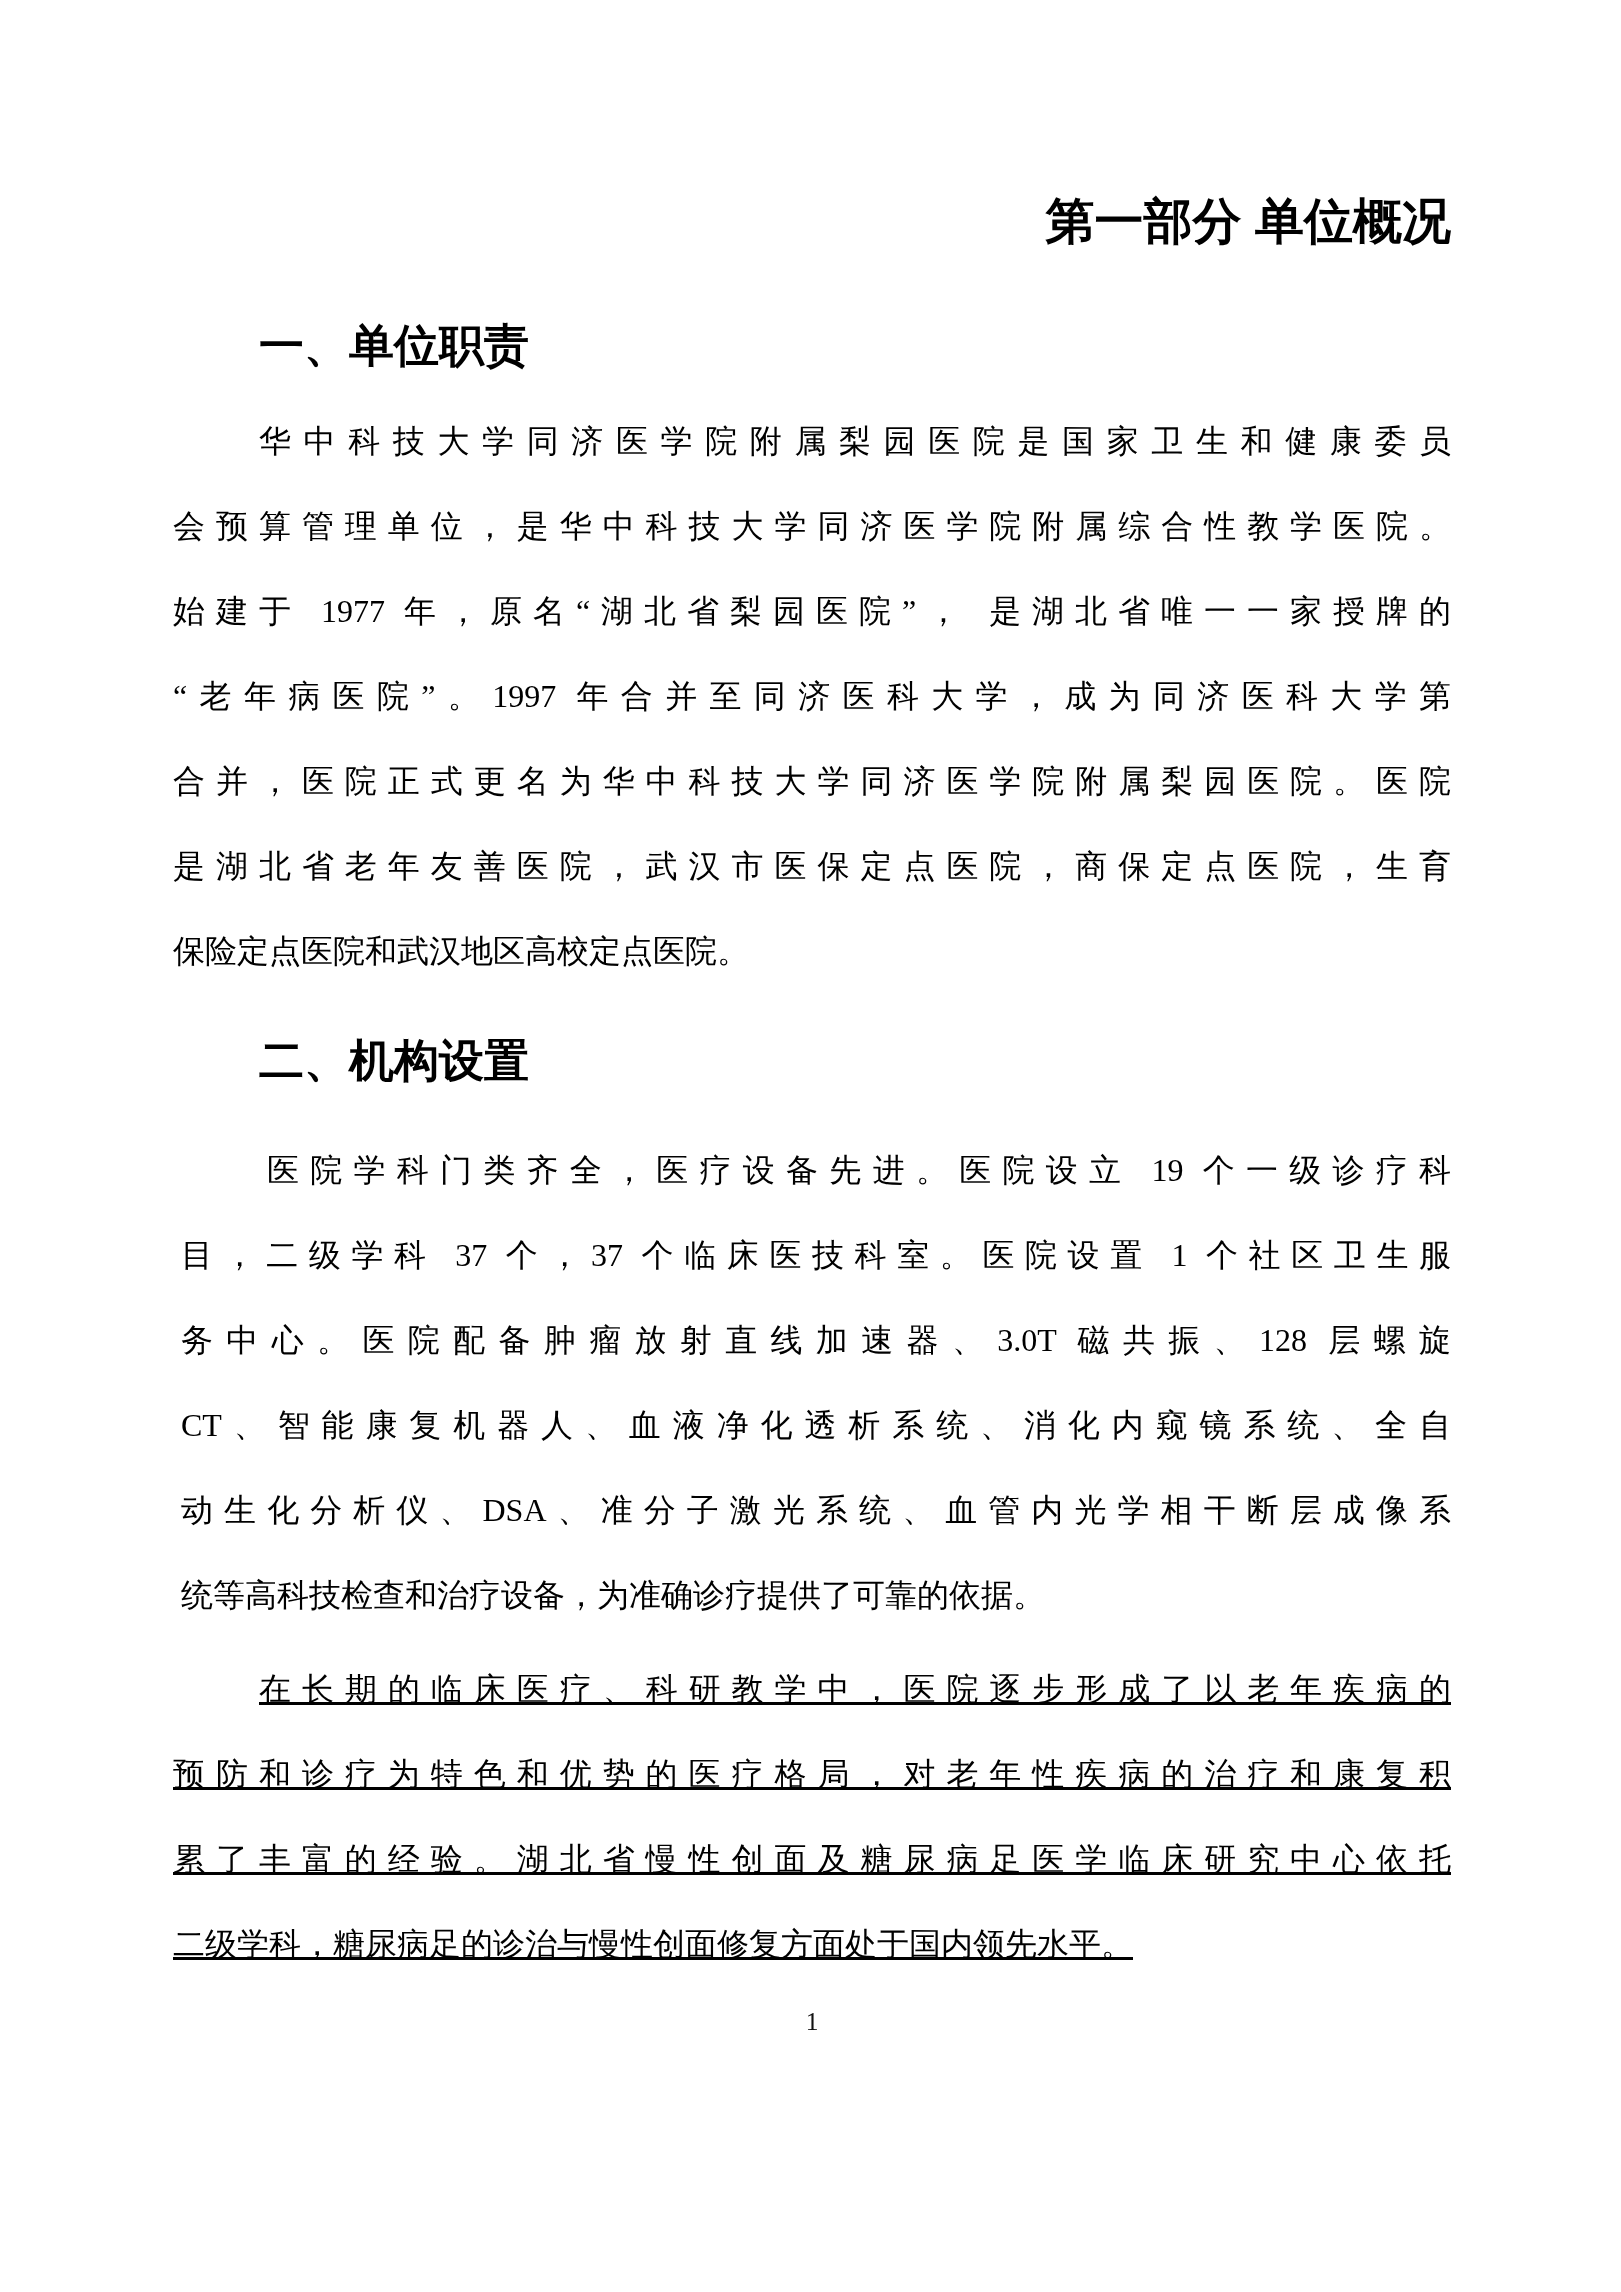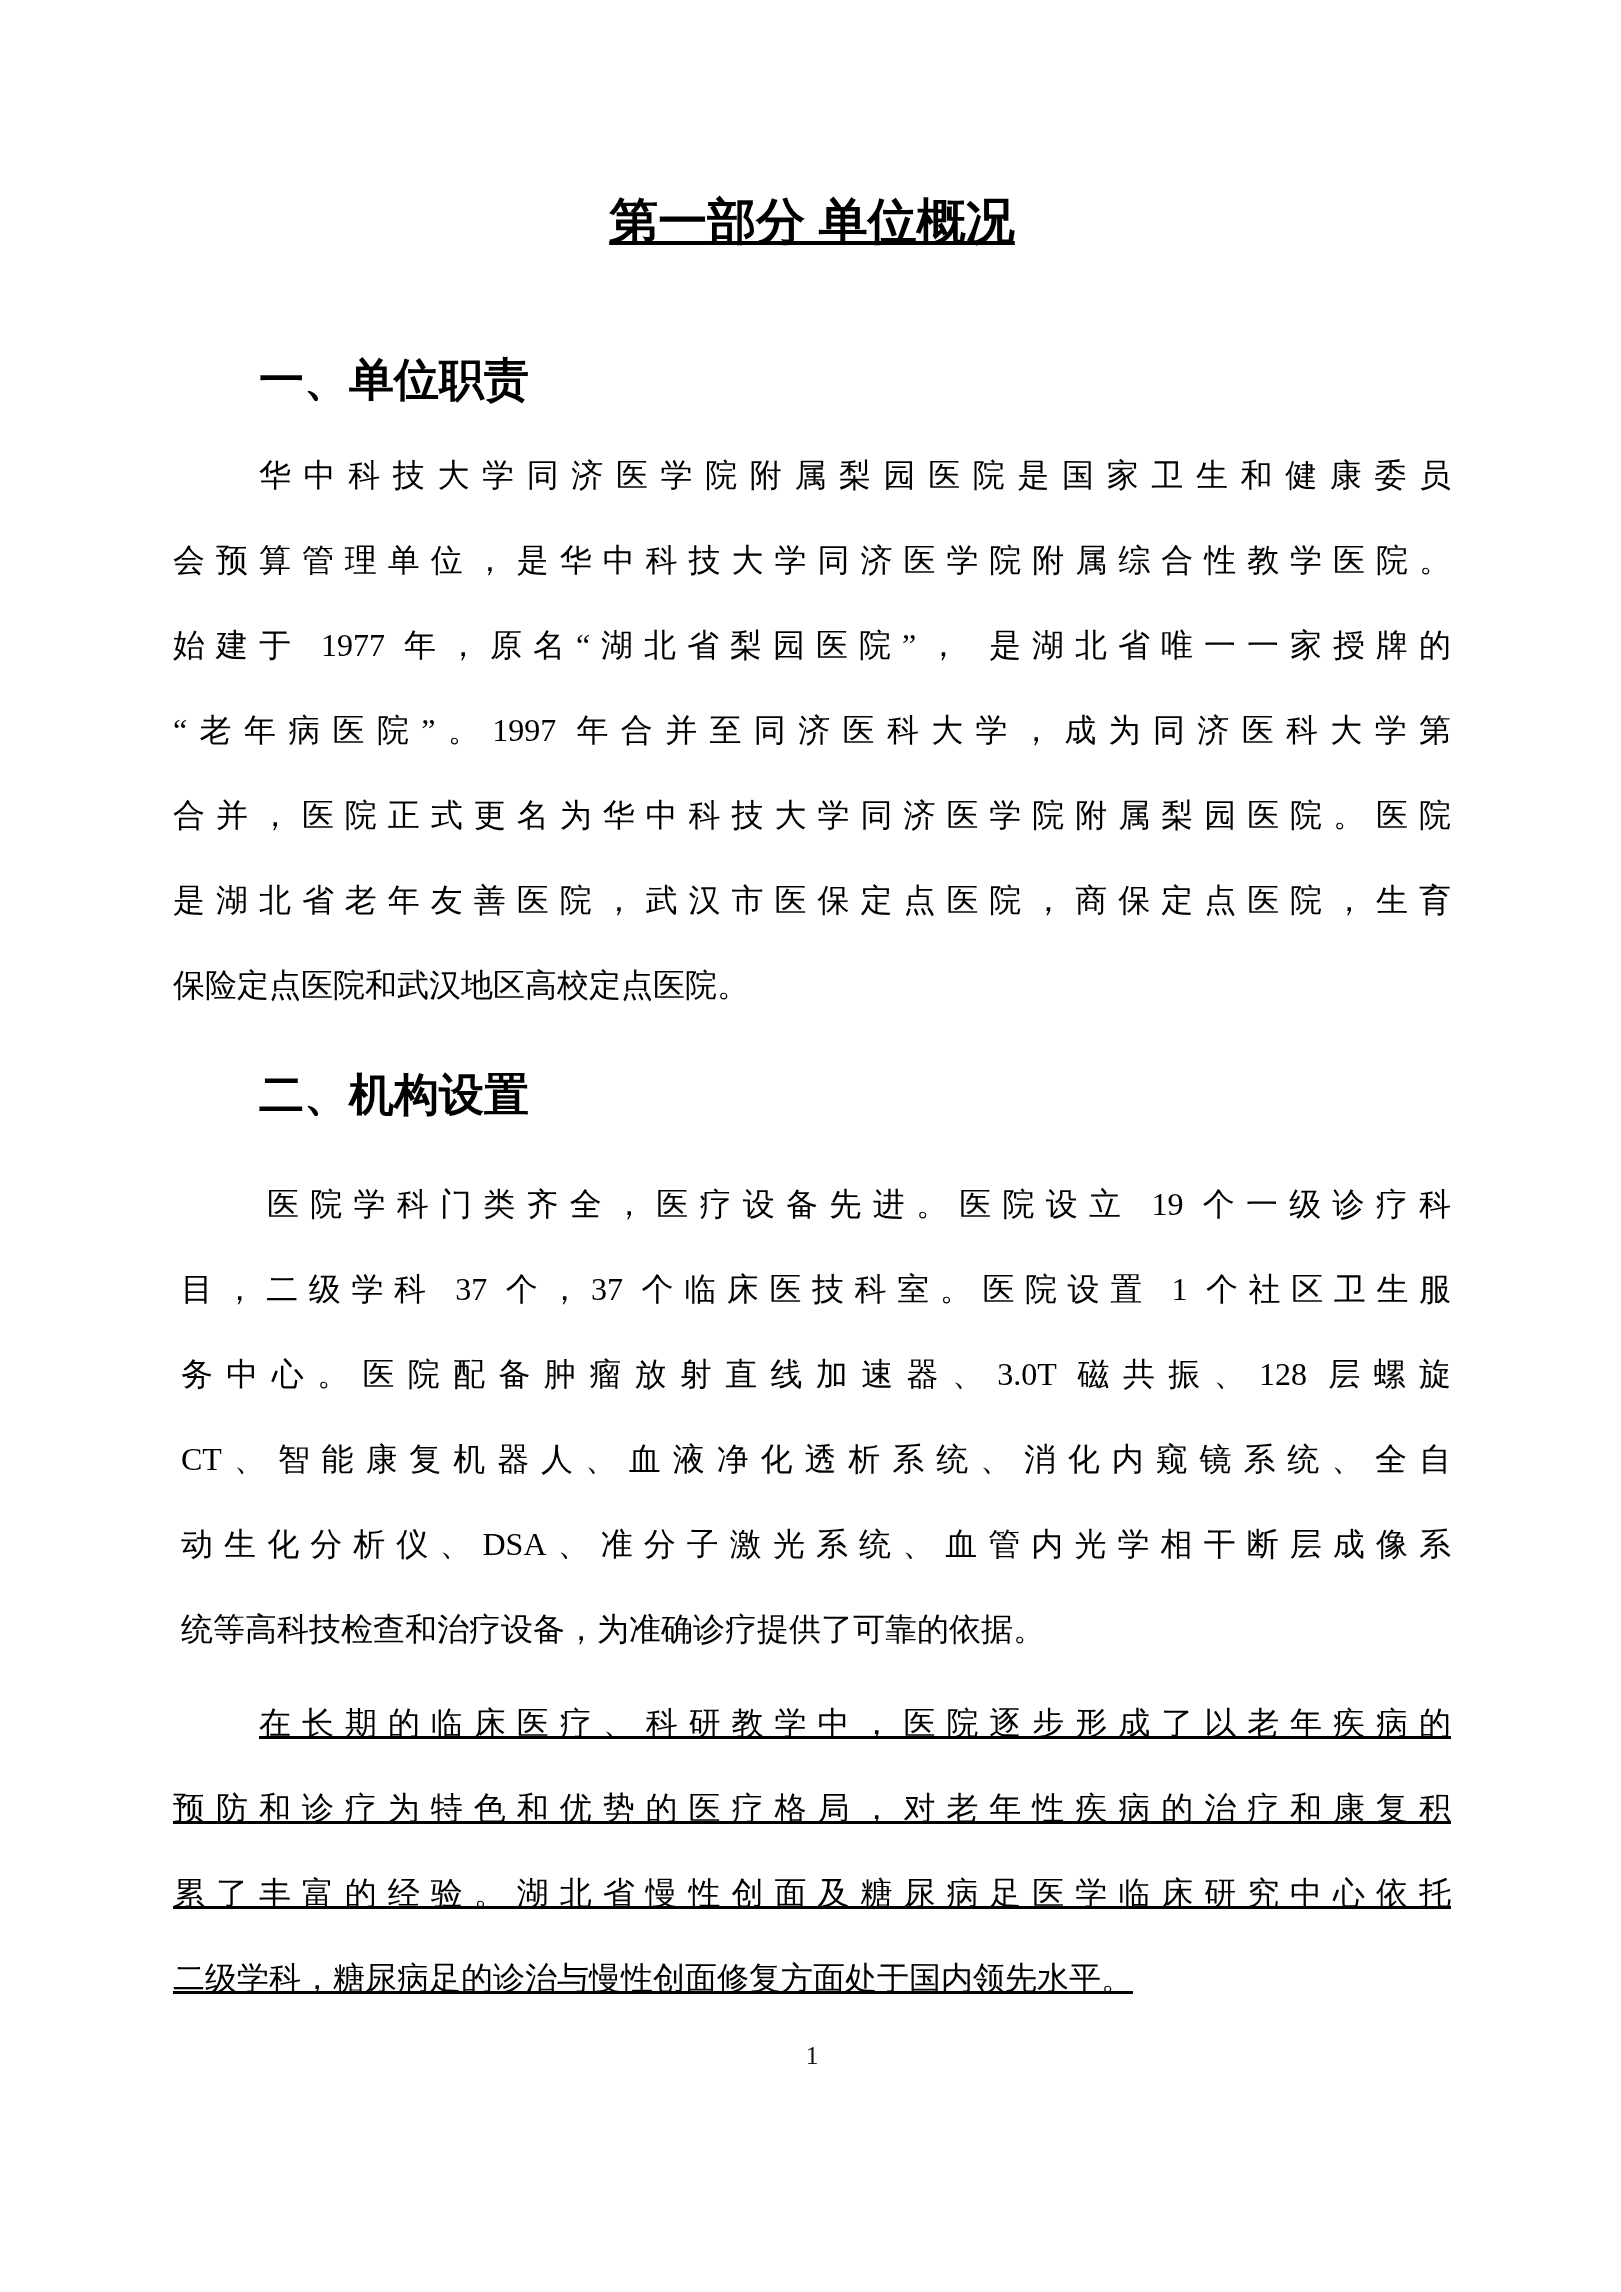--- a/index.html
+++ b/index.html
@@ -21,32 +21,31 @@
     left: 173px;
     top: 0;
     width: 1278px;
   }
   .doc-title {
     padding-top: 192px;
     font-family: "Liberation Sans", sans-serif;
     font-weight: bold;
     font-size: 49px;
     line-height: 59px;
-    text-align: center;
+    text-align: right;
     white-space: pre;
-    text-decoration: underline;
   }
   .section-heading {
     font-family: "Liberation Sans", sans-serif;
     font-weight: bold;
     font-size: 45px;
     line-height: 55px;
     padding-left: 86px;
   }
-  .h-1 { margin-top: 101px; }
+  .h-1 { margin-top: 67px; }
   .h-2 { margin-top: 39px; }
   .para {
     font-family: "Liberation Serif", serif;
     font-size: 32px;
     line-height: 85px;
   }
   .p-1 { margin-top: 25.5px; }
   .p-2 { margin-top: 40px; margin-left: 8px; }
   .p-3 { margin-top: 9.8px; text-decoration: underline; }
   .line {

